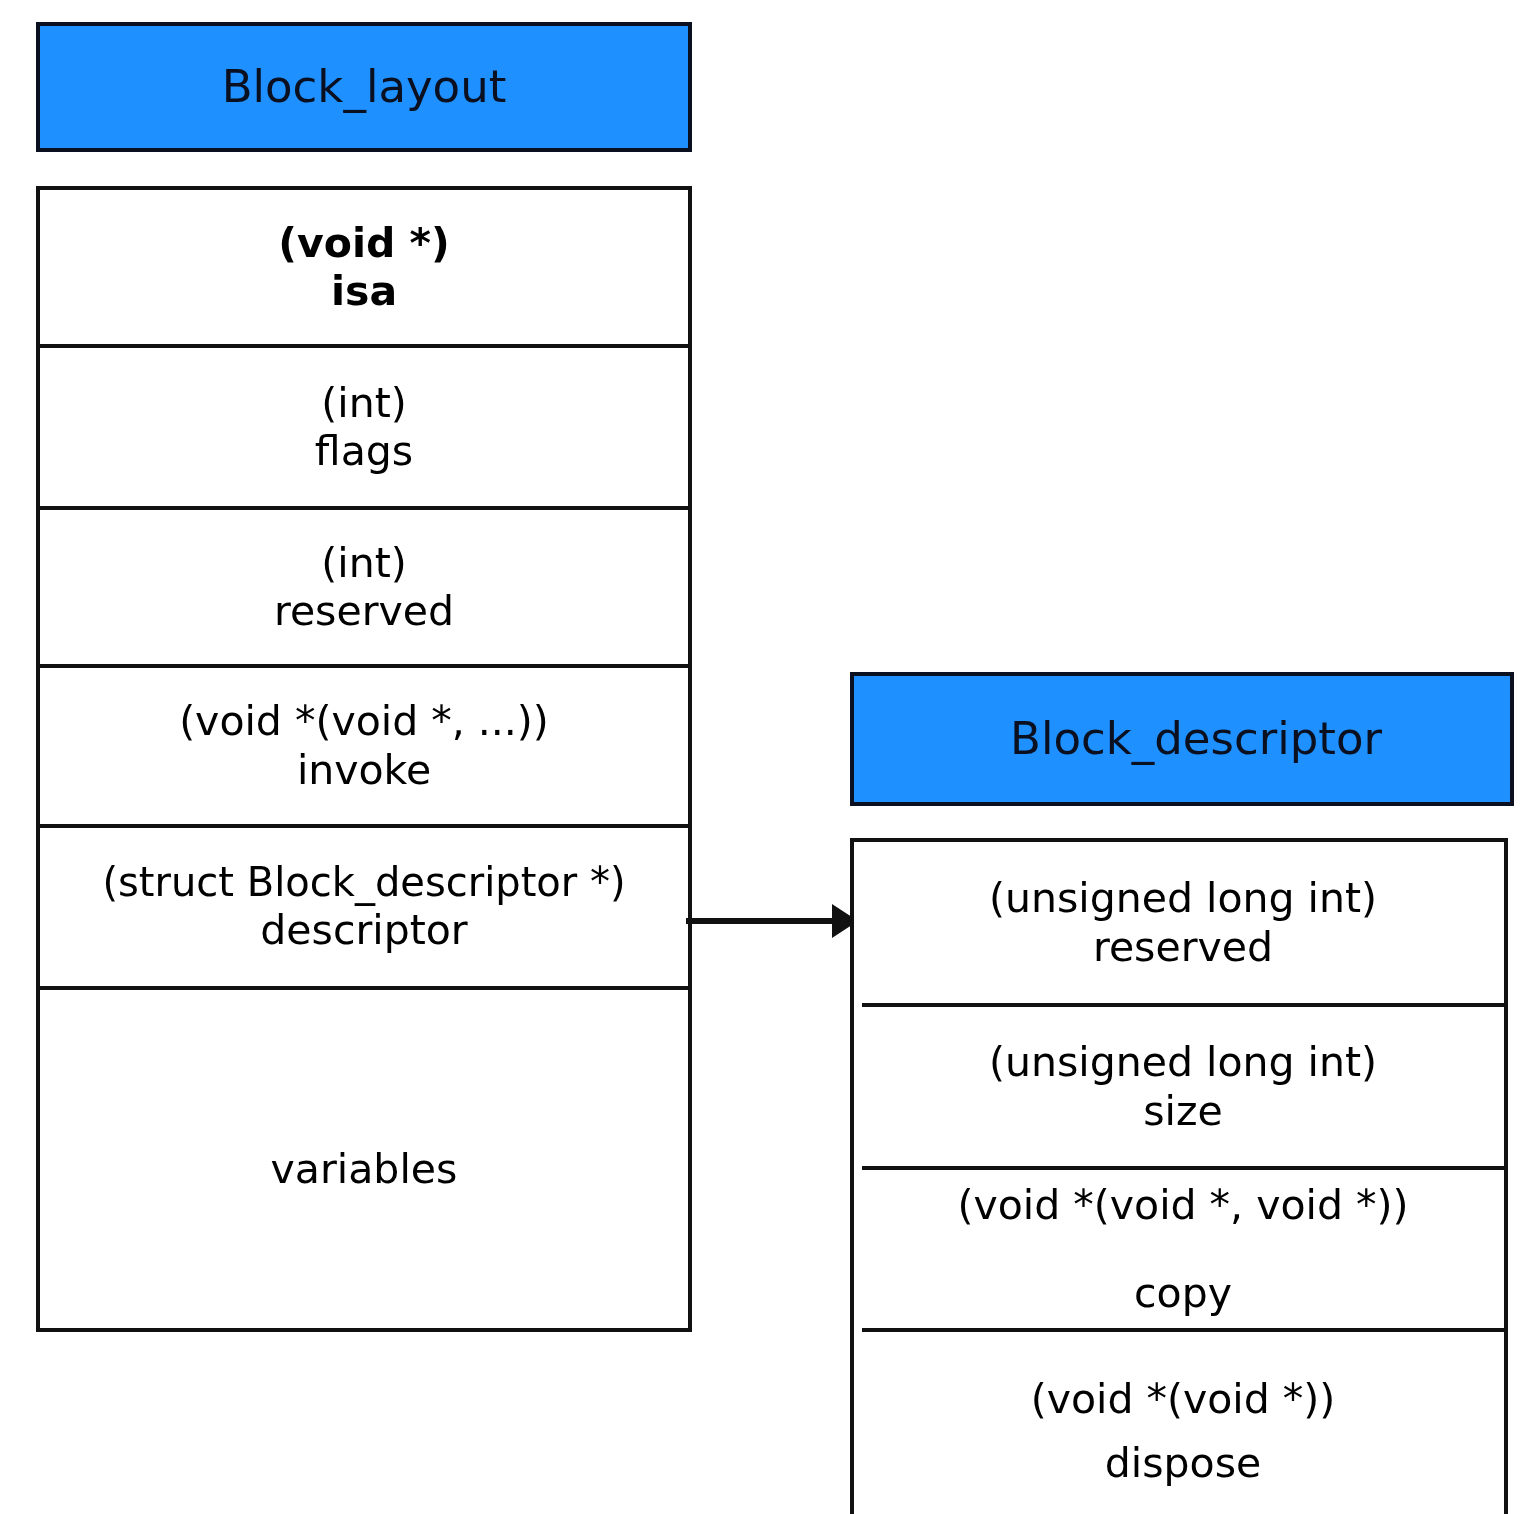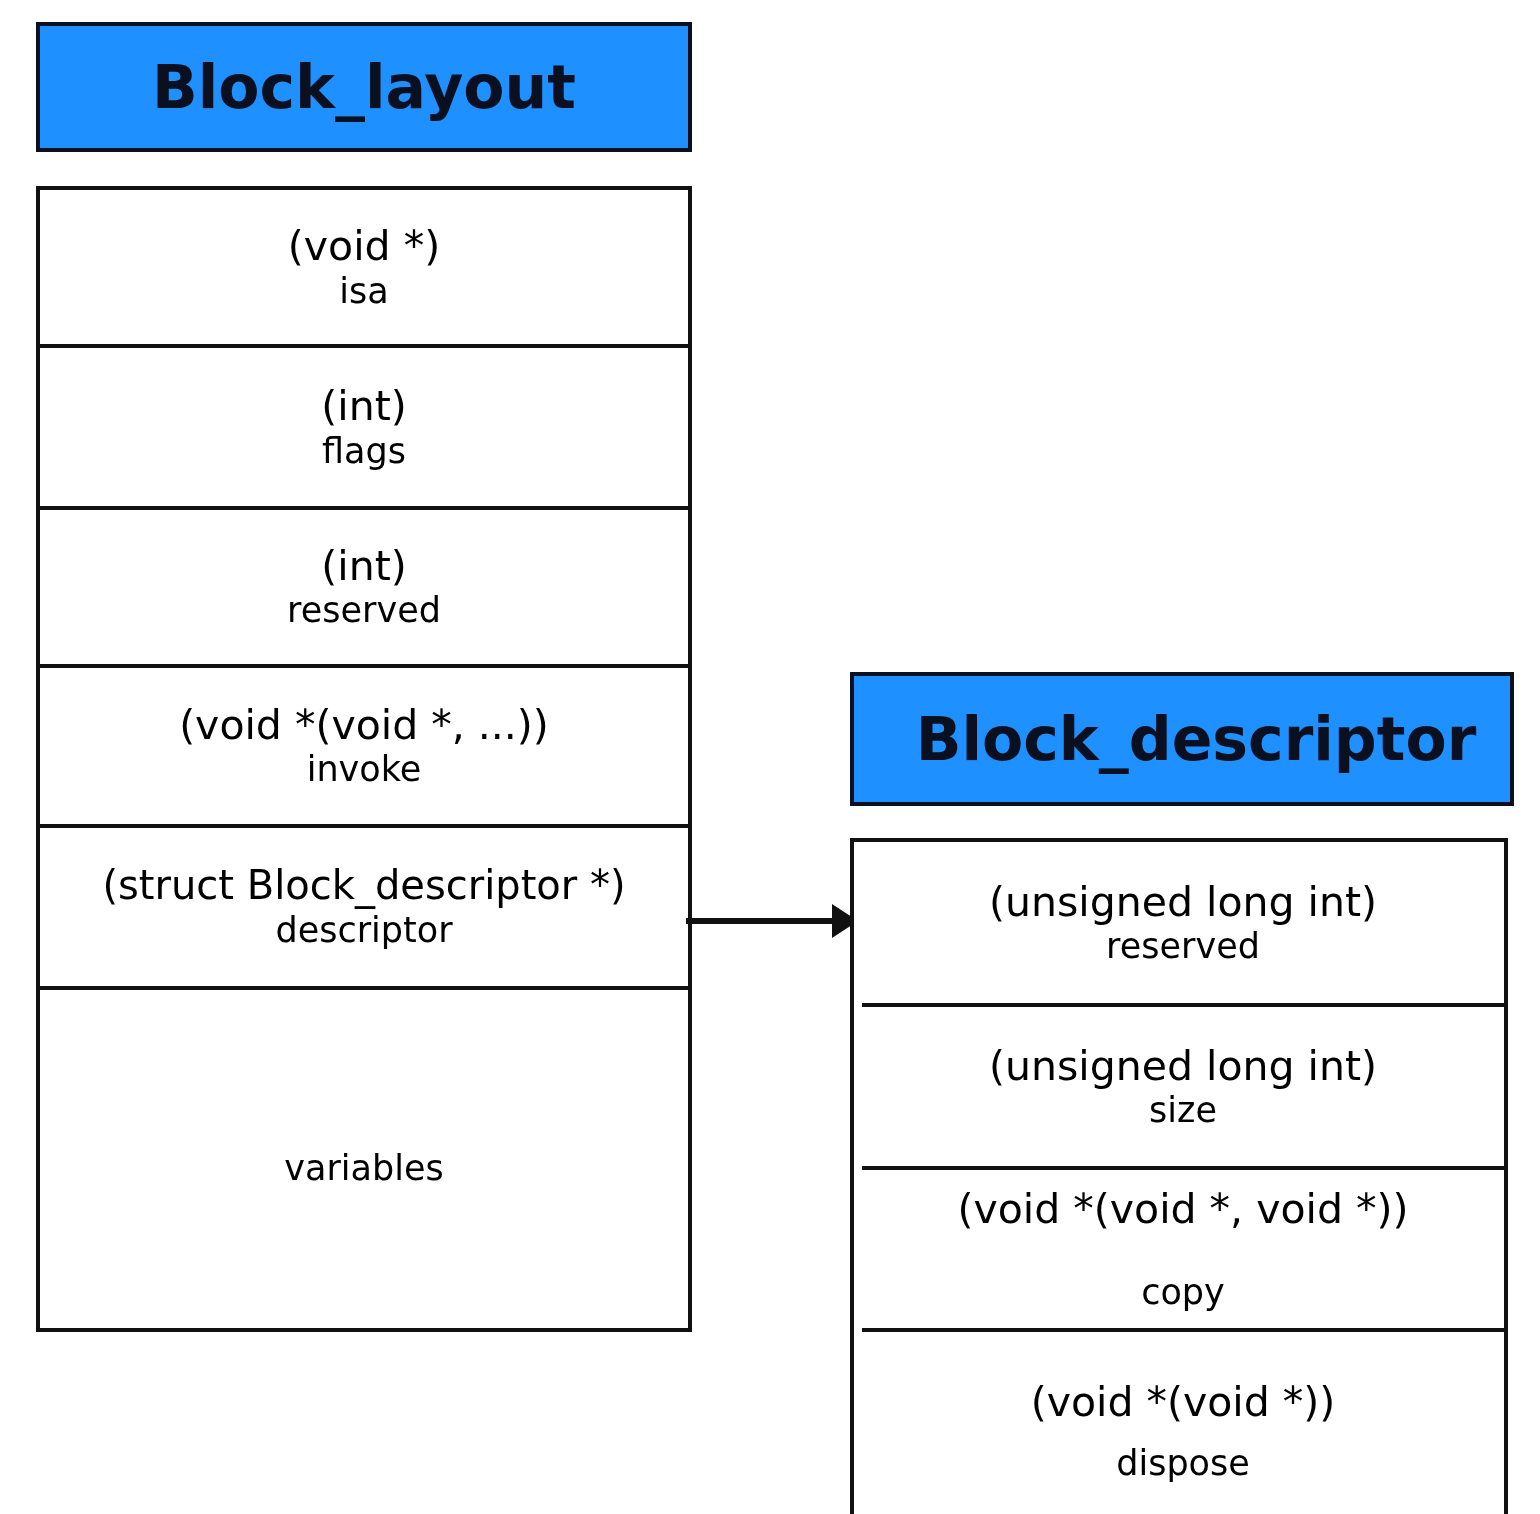--- a/index.html
+++ b/index.html
@@ -35,22 +35,22 @@
     top: 0;
     box-sizing: border-box;
     background: #1e90ff;
     border: 4px solid #0a1020;
     display: flex;
     align-items: center;
     justify-content: center;
   }
 
   .struct-header-label {
-    font-weight: bold;
-    font-size: 60px;
+    font-weight: normal;
+    font-size: 45px;
     line-height: 1.05;
     color: #0a1020;
     letter-spacing: 0px;
     white-space: nowrap;
   }
 
   .struct-body {
     position: absolute;
     left: 0;
     box-sizing: border-box;
@@ -75,21 +75,21 @@
     border-bottom: none;
     margin-top: 20px;
   }
 
   .field-type {
     font-size: 41px;
     line-height: 1.18;
     white-space: nowrap;
   }
   .field-name {
-    font-size: 35px;
+    font-size: 41px;
     line-height: 1.18;
     white-space: nowrap;
   }
 
   
   #struct-block-layout {
     left: 36px;
     top: 22px;
     width: 656px;
     height: 1310px;
@@ -138,21 +138,21 @@
 <div class="canvas">
 
   <div class="struct" id="struct-block-layout">
 
     <div class="struct-header">
       <span class="struct-header-label">Block_layout</span>
     </div>
 
     <div class="struct-body">
 
-      <div class="field-row" style="height:161px;">
+      <div class="field-row" style="height:161px;font-weight:bold;">
         <span class="field-type">(void *)</span>
         <span class="field-name">isa</span>
       </div>
 
       <div class="field-row" style="height:165px;">
         <span class="field-type">(int)</span>
         <span class="field-name">flags</span>
       </div>
 
       <div class="field-row" style="height:160px;">

